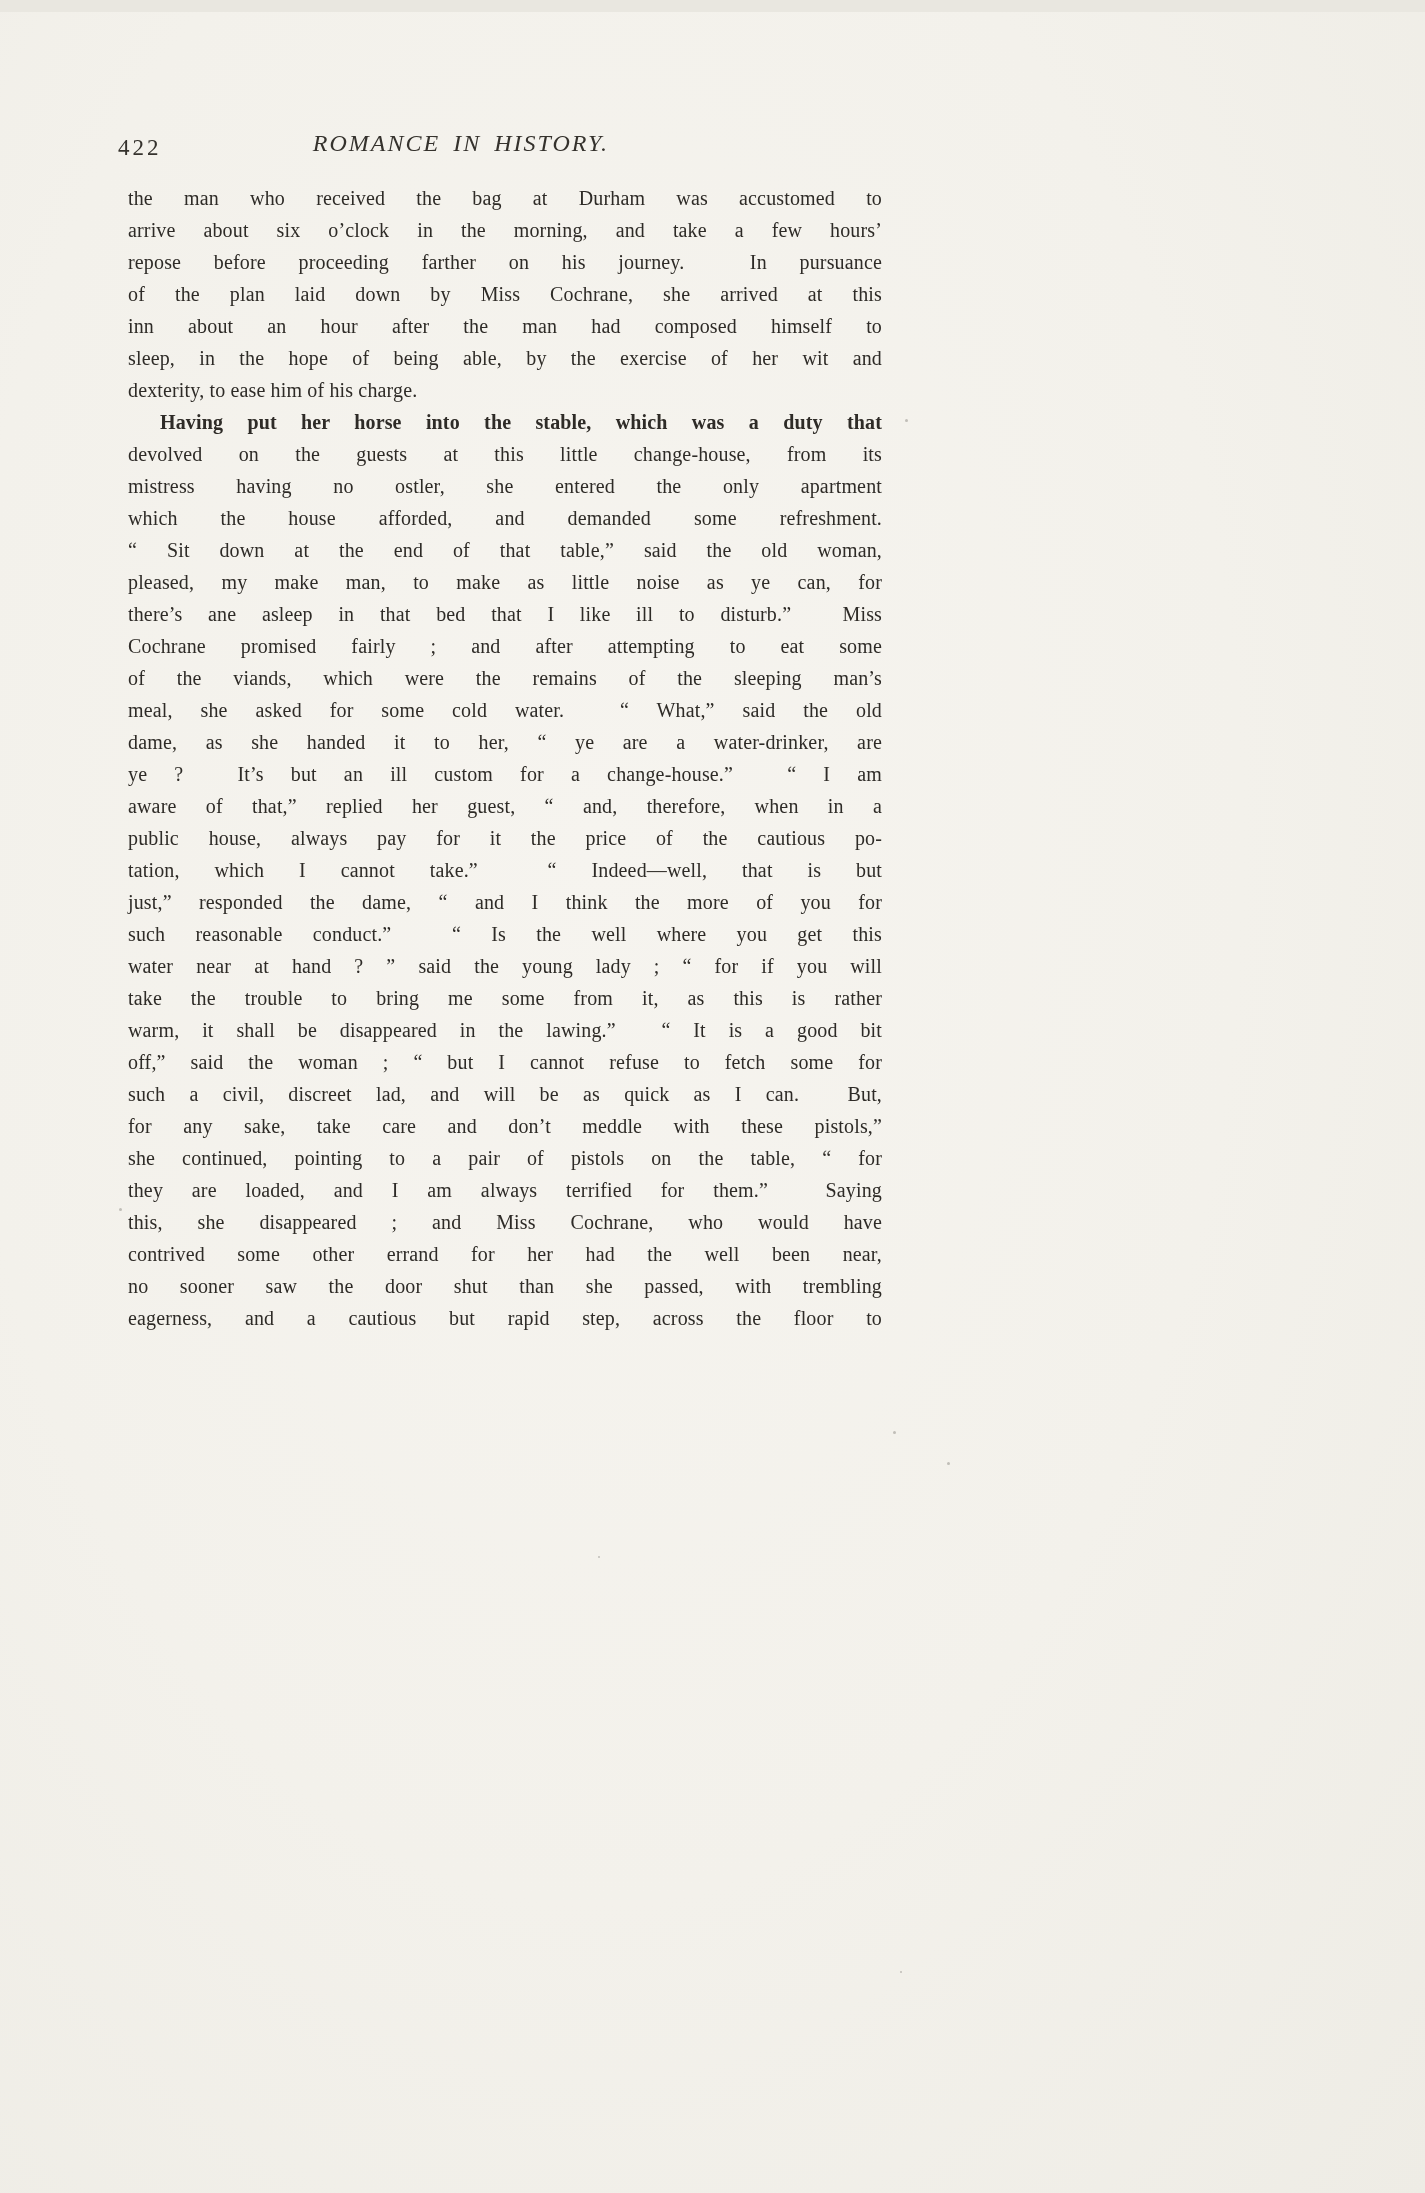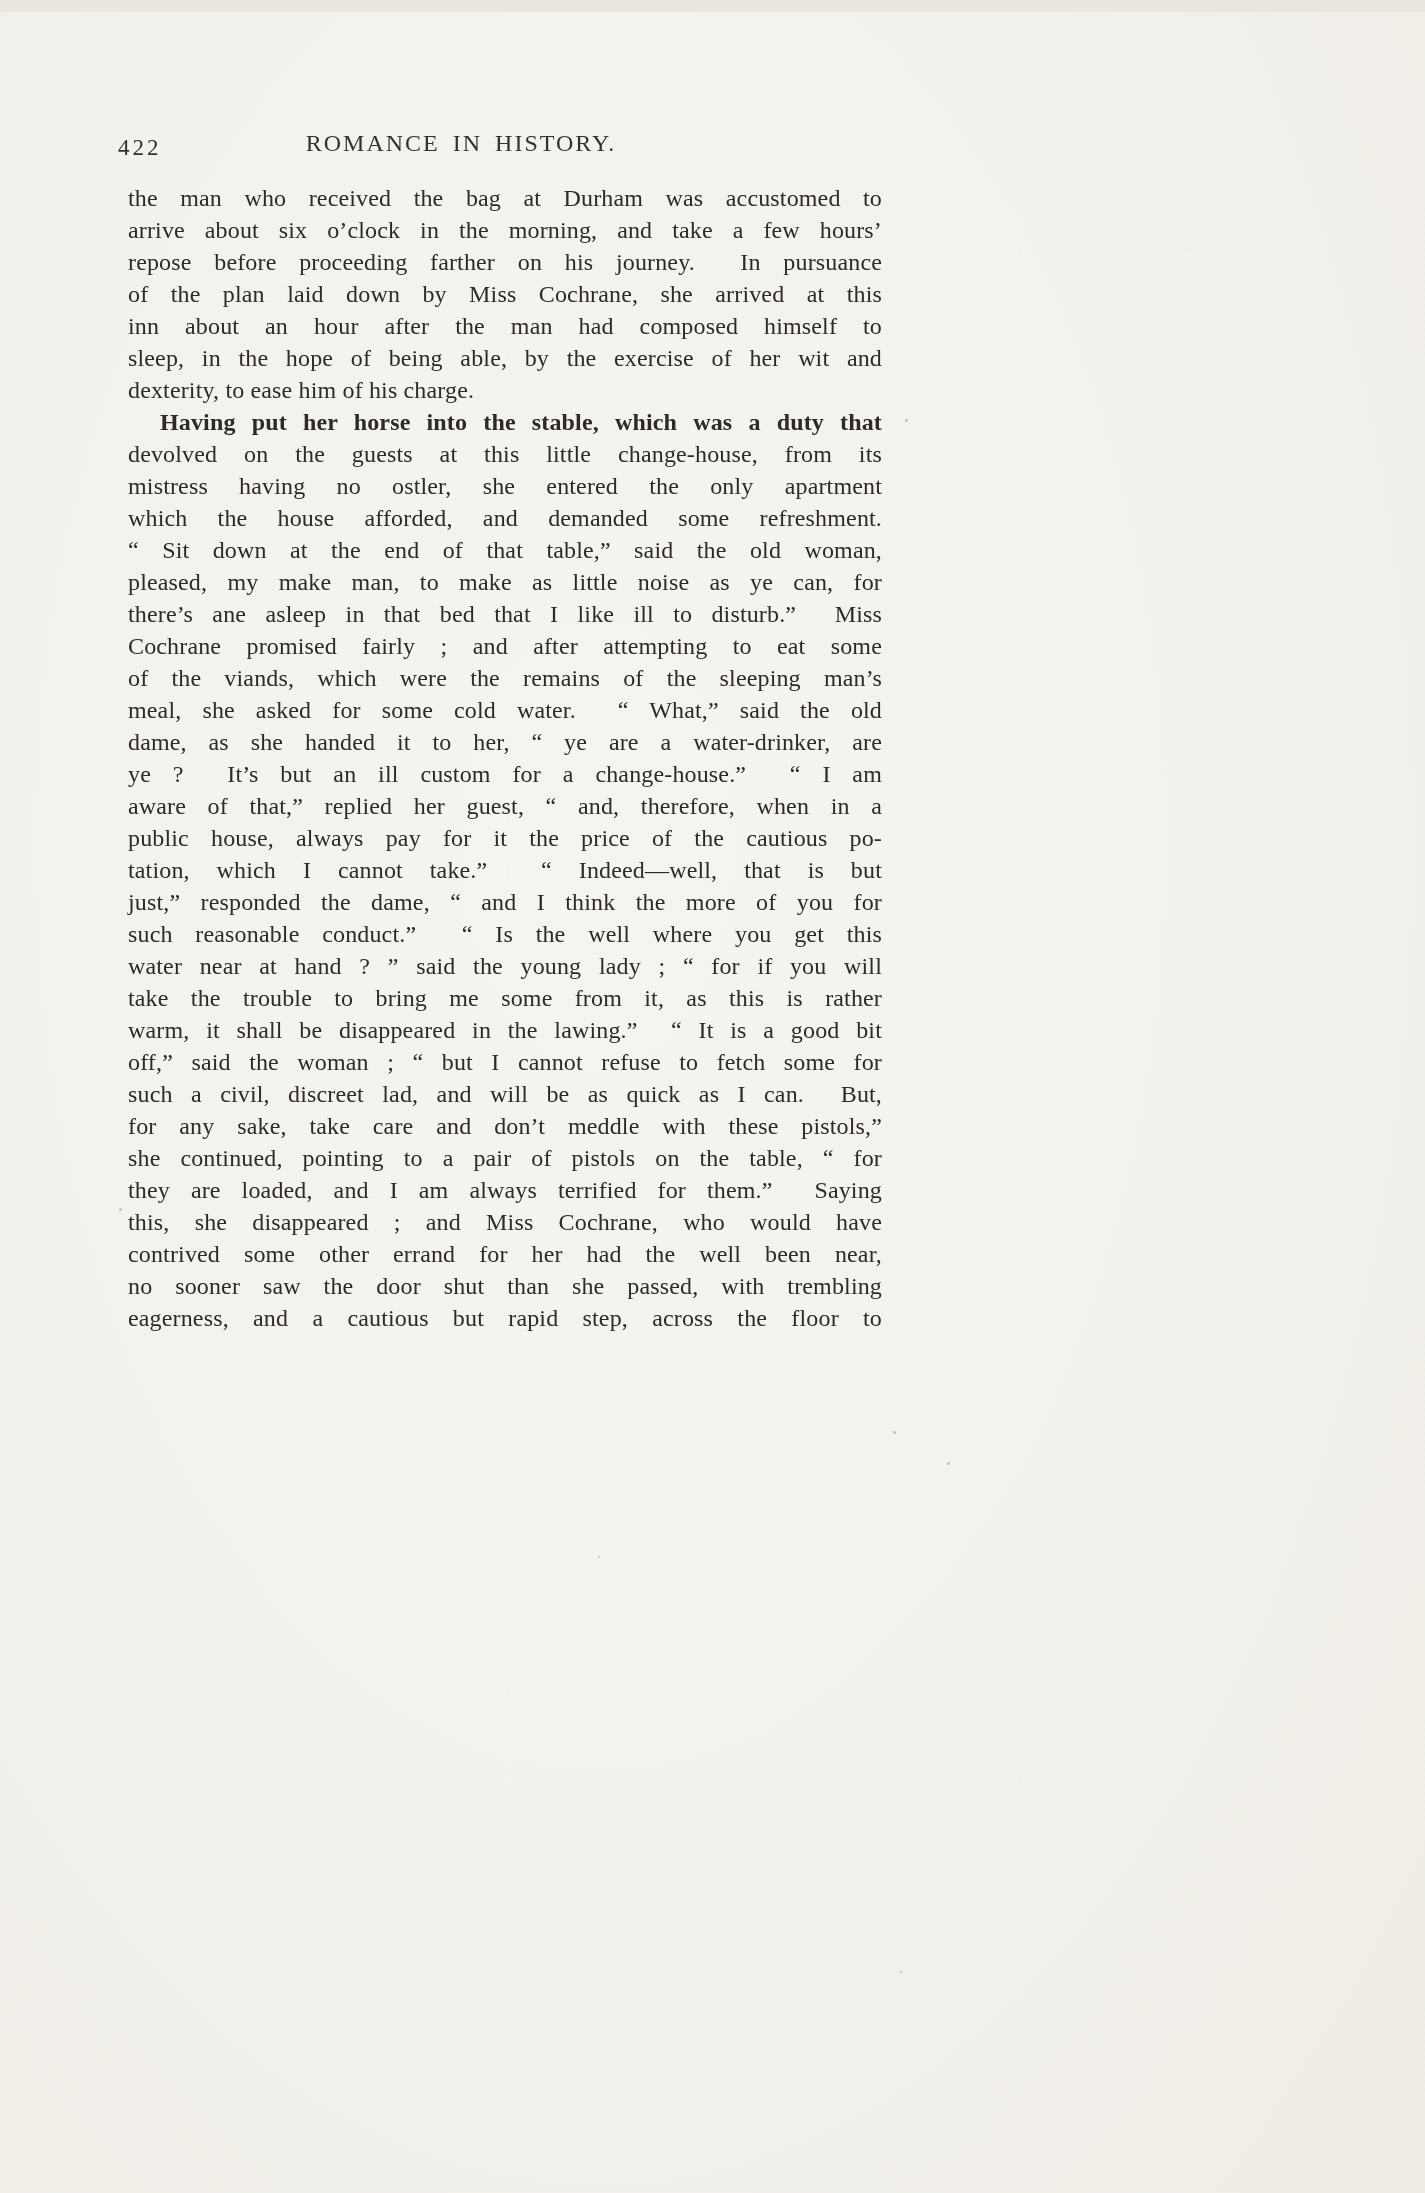--- a/index.html
+++ b/index.html
@@ -31,33 +31,34 @@
     font-size: 23px;
     letter-spacing: 3px;
     color: #35322d;
   }
   .running-title {
     position: absolute;
     left: 0;
     right: 88px;
     top: 0;
     text-align: center;
+    font-style: italic;
     font-size: 24px;
     letter-spacing: 2px;
     word-spacing: 5px;
     color: #35322d;
   }
   .body-text {
     position: absolute;
     top: 170px;
     left: 128px;
     width: 754px;
   }
   .line {
-    font-size: 24px;
+    font-size: 20px;
     line-height: 32px;
     letter-spacing: 0.15px;
     text-align: justify;
     text-align-last: justify;
     white-space: pre-wrap;
   }
   .line.indent {
     text-indent: 32px;
     font-weight: bold;
   }

